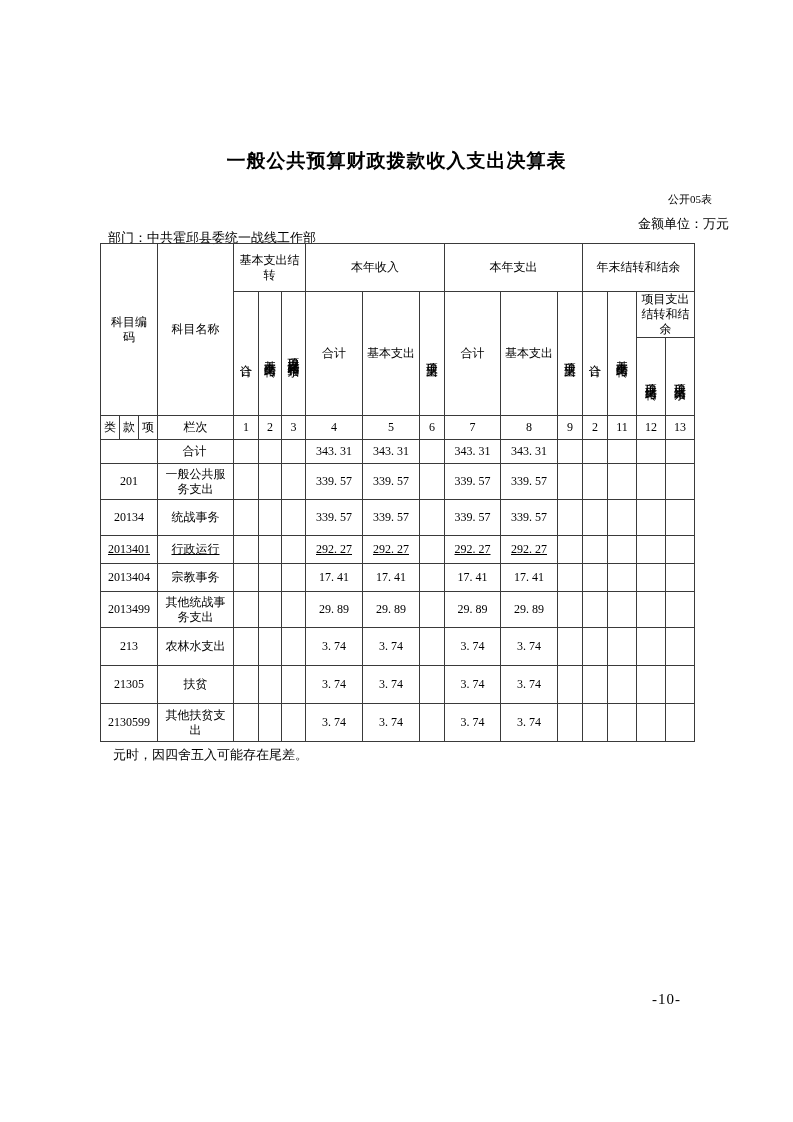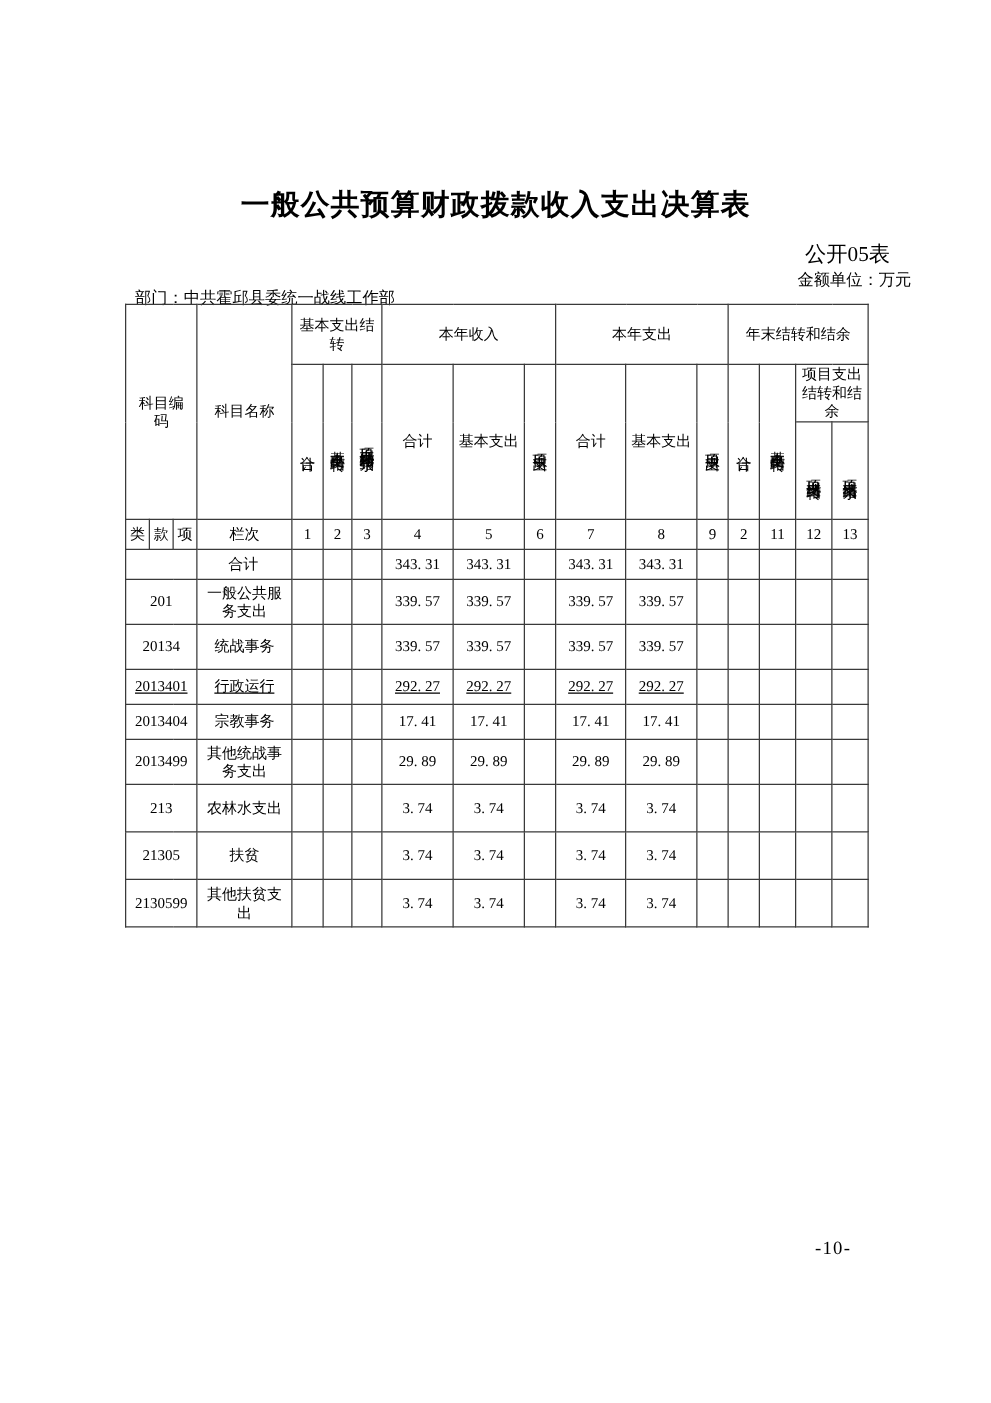--- a/index.html
+++ b/index.html
@@ -13,23 +13,23 @@
   .page {
     position: relative;
     width: 793px; height: 1122px;
     background: #fff;
     overflow: hidden;
   }
   .title {
     position: absolute; top: 148px; left: 0; width: 100%;
     text-align: center;
     font-family: "Liberation Sans", "DejaVu Sans", sans-serif;
-    font-size: 23px; font-weight: bold; letter-spacing: 1px;
-  }
-  .table-no { position: absolute; top: 192px; right: 81px; font-size: 17px; }
+    font-size: 19px; font-weight: bold; letter-spacing: 1px;
+  }
+  .table-no { position: absolute; top: 192px; right: 81px; font-size: 11px; }
   .dept     { position: absolute; top: 229px; left: 108px; font-size: 13px; }
   .unit     { position: absolute; top: 215px; right: 64px; font-size: 13px; }
 
   table.budget-table {
     position: absolute; top: 243px; left: 100px;
     border-collapse: collapse; table-layout: fixed;
   }
   table.budget-table td {
     border: 1px solid #3a3a3a;
     font-size: 12px; line-height: 1.25;
@@ -288,17 +288,18 @@
           <td class="num-cell"></td>
           <td class="num-cell"></td>
           <td class="num-cell"></td>
           <td class="num-cell"></td>
           <td class="num-cell"></td>
         </tr>
       </tbody>
   </table>
 
   <div class="note">
+    <div class="l2">元时，因四舍五入可能存在尾差。</div>
   </div>
 
   <div class="pageno">-10-</div>
 
 </div>
 
 </body></html>

